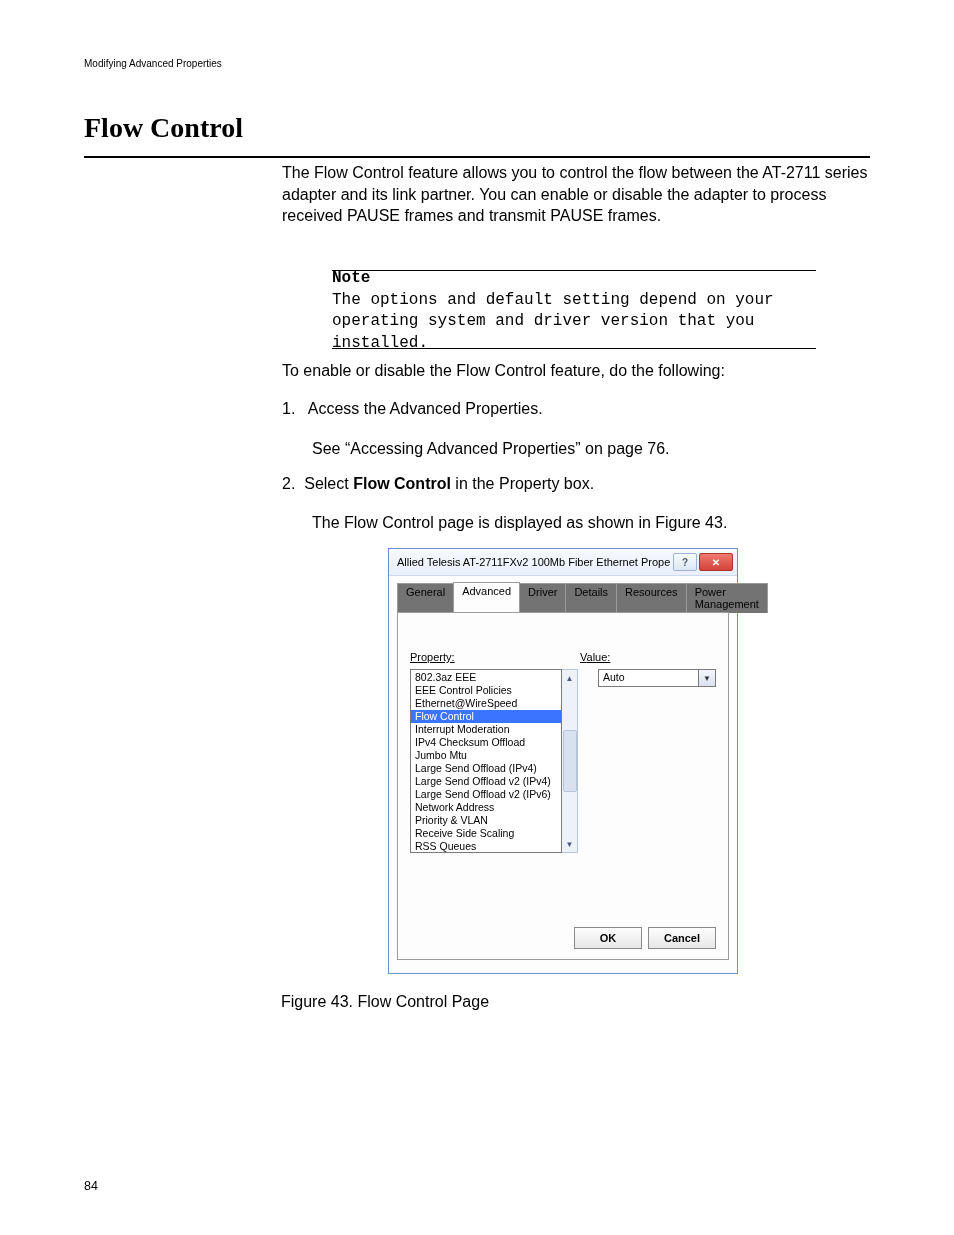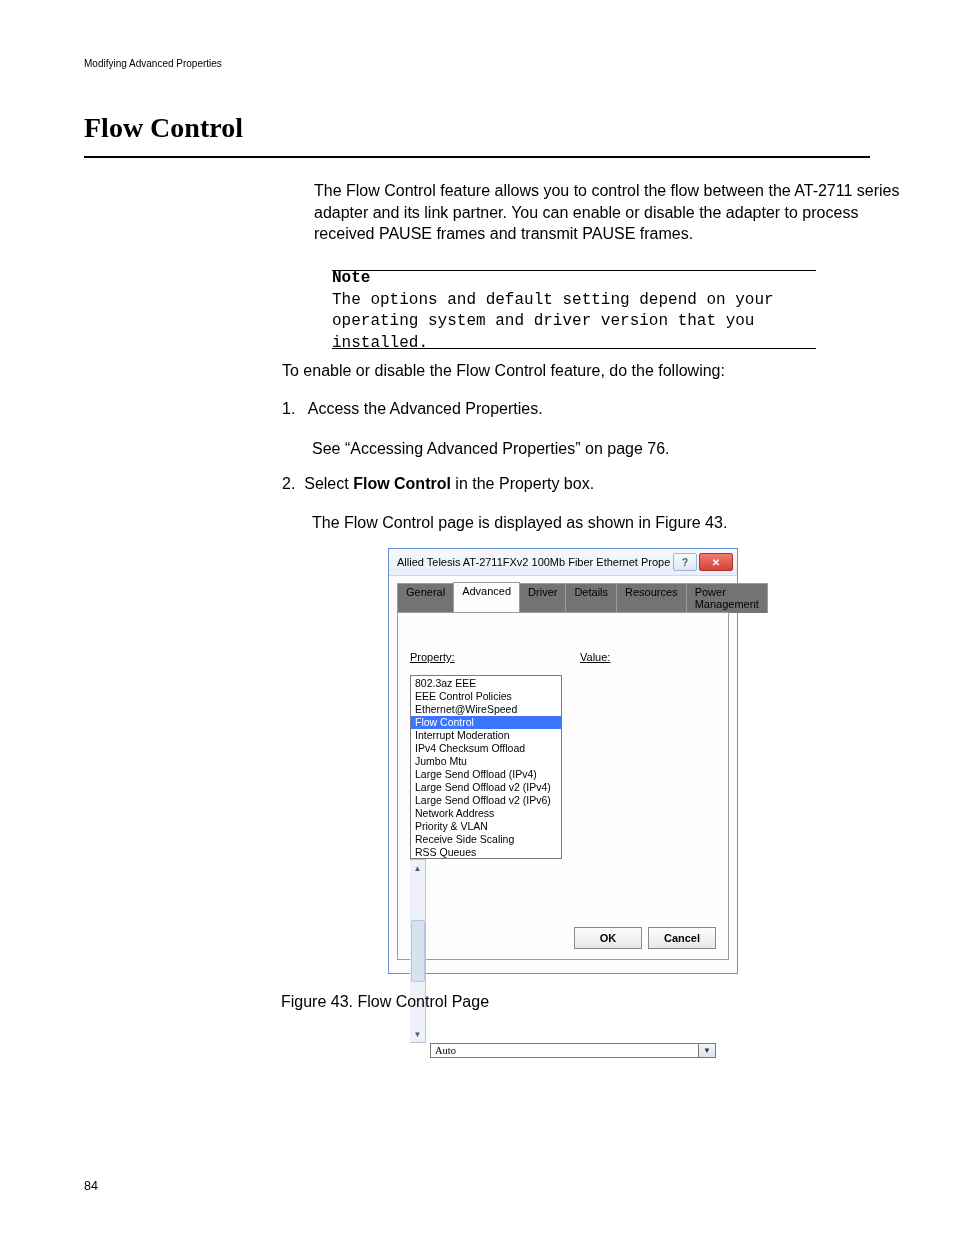--- a/index.html
+++ b/index.html
@@ -33,21 +33,21 @@
     border: 0;
     border-top: 2px solid #000;
   }
   .body-col {
     position: absolute;
     left: 282px;
     width: 588px;
     font-size: 16px;
     line-height: 1.35;
   }
-  .intro   { top: 180px; margin-left: 32px; }
+  .intro   { top: 162px; }
   .note-top-rule, .note-bottom-rule {
     position: absolute;
     left: 332px;
     width: 484px;
     border: 0;
     border-top: 1px solid #000;
   }
   .note-top-rule { top: 262px; }
   .note-block { position: absolute; top: 268px; left: 332px; width: 484px; font-size: 16px; line-height: 1.35; font-family: Liberation Mono, monospace; }
   .note-heading { font-weight: bold; }
@@ -138,21 +138,21 @@
     height: 348px;
     background: #fdfdfd;
     position: relative;
     box-sizing: border-box;
     padding: 10px 12px;
   }
   .desc { line-height: 1.25; }
   .labels-row { display: flex; margin-top: 28px; }
   .label-prop { width: 170px; }
   .label-prop span, .label-val span { text-decoration: underline; }
-  .prop-area { display: flex; margin-top: 12px; flex-direction: column; }
+  .prop-area { display: flex; margin-top: 6px; }
   .listbox {
     width: 152px;
     height: 184px;
     border: 1px solid #7a7a7a;
     background: #fff;
     overflow: hidden;
     font-size: 10.5px;
     line-height: 13px;
     padding: 1px 0;
     box-sizing: border-box;
@@ -167,21 +167,20 @@
     display: flex; flex-direction: column; align-items: center; justify-content: space-between;
     box-sizing: border-box;
   }
   .scroll-btn { width: 100%; height: 16px; display: flex; align-items: center; justify-content: center; font-size: 8px; color: #4a5a78; }
   .scroll-thumb { width: 12px; height: 60px; background: #d7e1f0; border: 1px solid #b7c5d9; border-radius: 2px; }
   .value-combo {
     margin-left: 20px;
     height: 18px;
     flex: 1;
     display: flex;
-    font-family: Liberation Serif, serif;
   }
   .combo-text {
     flex: 1;
     border: 1px solid #7a7a7a;
     border-right: none;
     background: #fff;
     padding: 1px 4px;
     font-size: 10.5px;
     box-sizing: border-box;
   }

